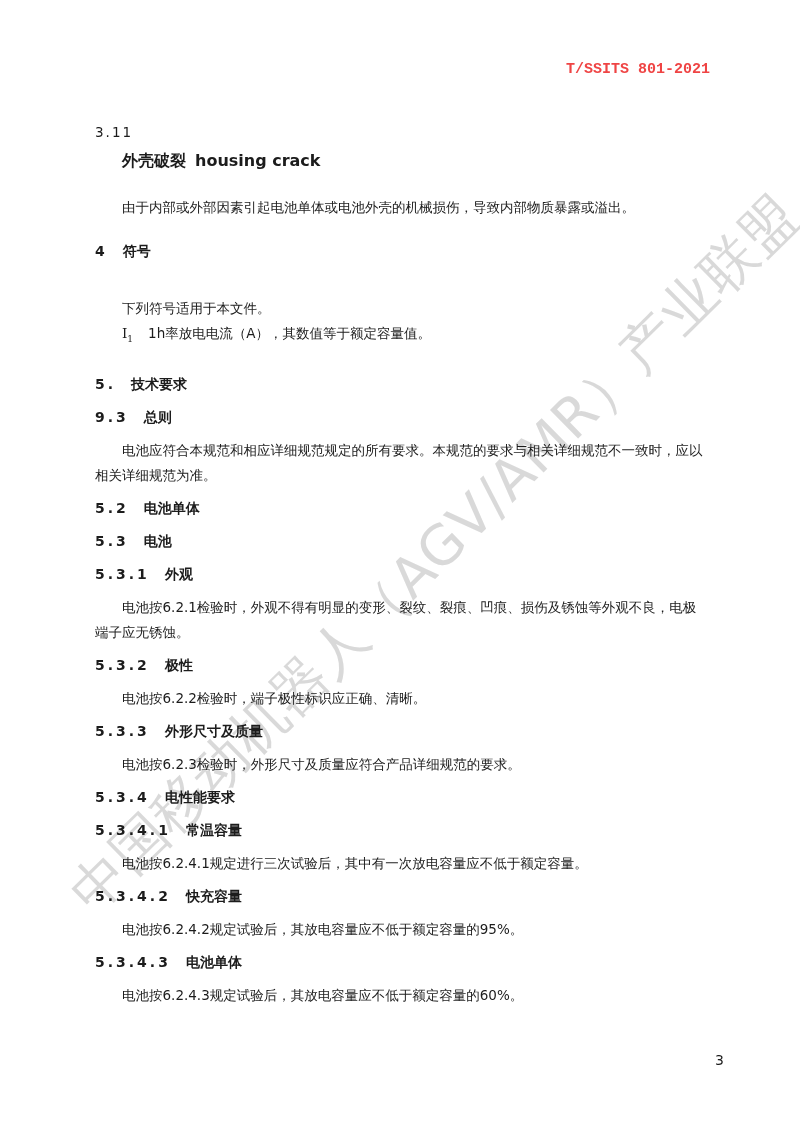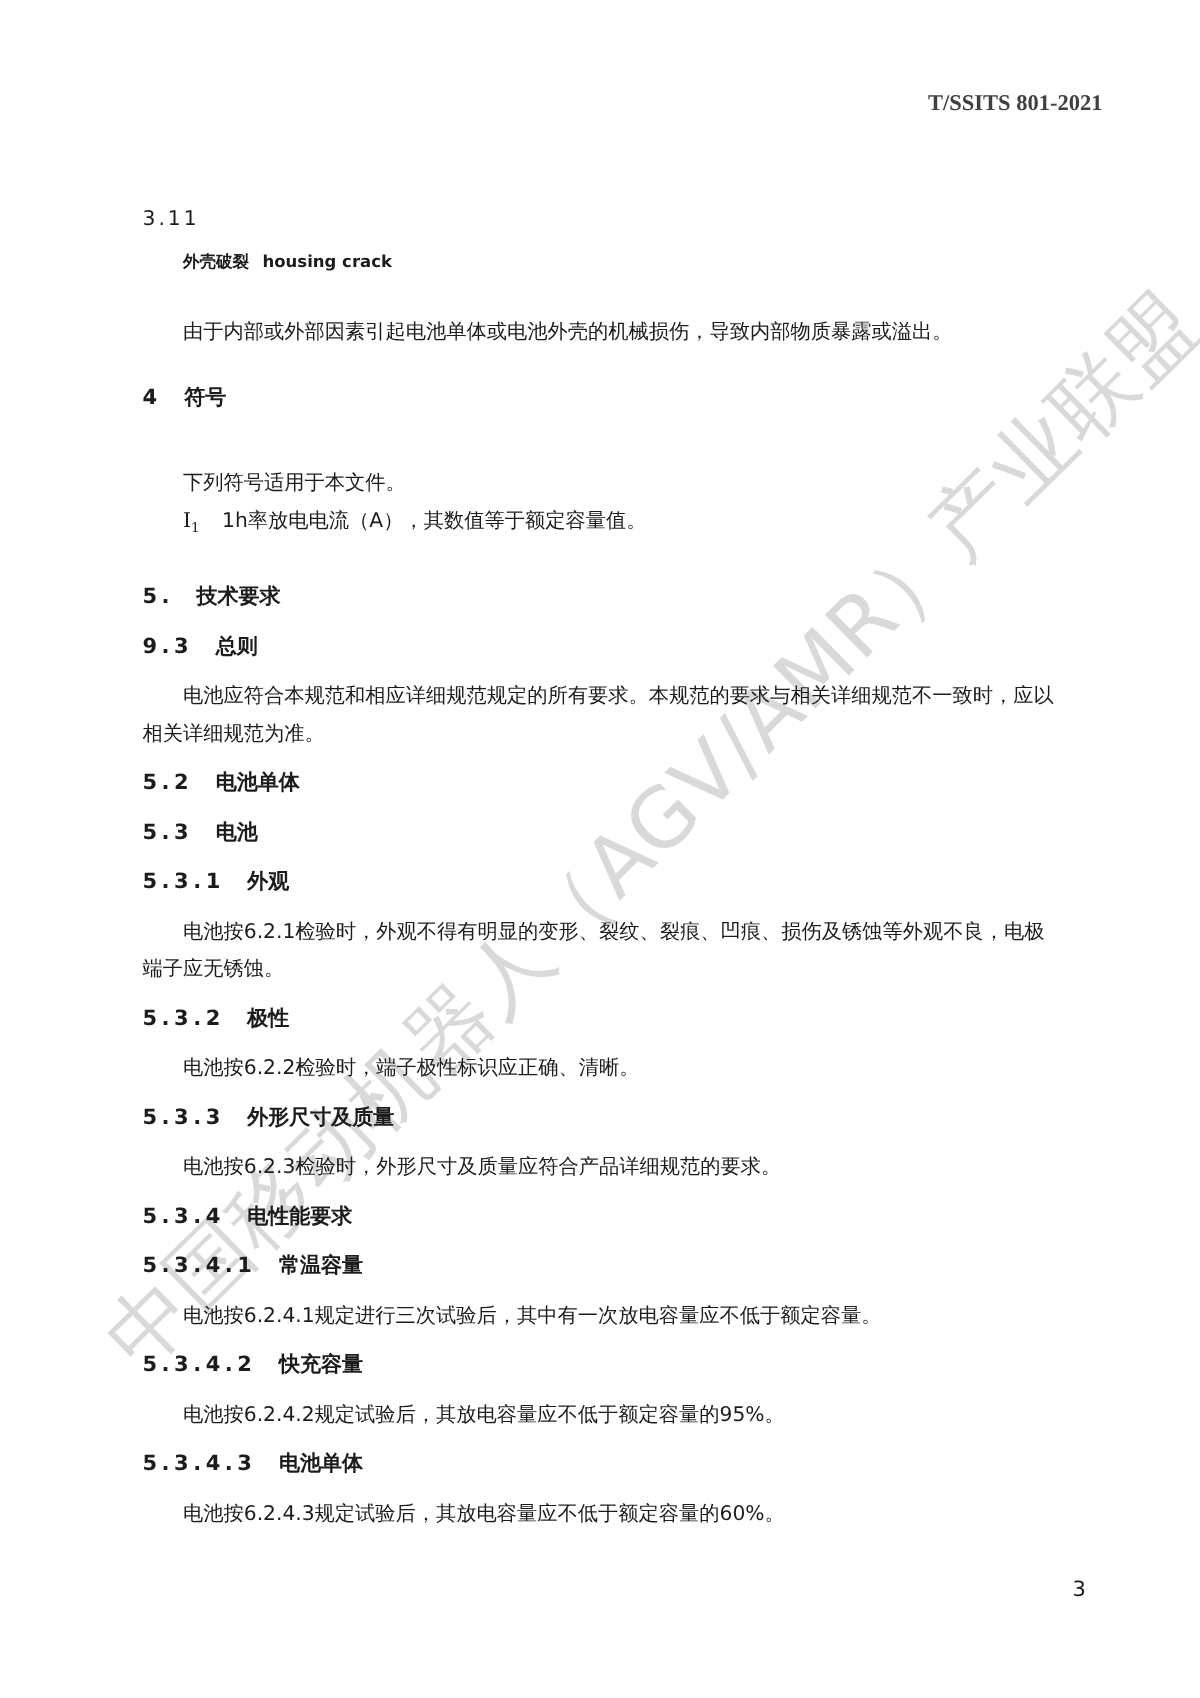--- a/index.html
+++ b/index.html
@@ -30,40 +30,40 @@
     opacity: 0.62;
     z-index: 0;
     pointer-events: none;
     user-select: none;
   }
   
   .doc-header {
     position: absolute;
     top: 61px;
     left: 0;
-    right: 65px;
+    right: 90px;
     text-align: right;
-    font-family: Liberation Serif, serif;
+    font-family: Liberation Mono, monospace;
     font-size: 15px;
     font-weight: 600;
-    color: #404040;
+    color: #ef4444;
     z-index: 2;
   }
   .content {
     position: absolute;
     left: 95px;
-    top: 134px;
+    top: 120px;
     width: 645px;
     font-size: 13.5px;
     line-height: 25px;
     z-index: 1;
   }
   .content > div { white-space: nowrap; }
   .term-number { letter-spacing: 2px; }
-  .term-heading { margin-top: 3px; padding-left: 27px; font-weight: bold; font-size: 11px; }
+  .term-heading { margin-top: 3px; padding-left: 27px; font-weight: bold; font-size: 16px; }
   .term-heading .en { margin-left: 9px; }
   .para { margin-top: 8px; }
   .para .line-first { padding-left: 27px; }
   .mt10 { margin-top: 22px; }
   .mt17 { margin-top: 32px; }
   .mt19 { margin-top: 19px; }
   .mt20 { margin-top: 20px; }
   .chap-heading { font-weight: bold; font-size: 14px; }
   .sec-heading { margin-top: 8px; font-weight: bold; font-size: 14px; }
   .num { letter-spacing: 3px; margin-right: 15px; }

